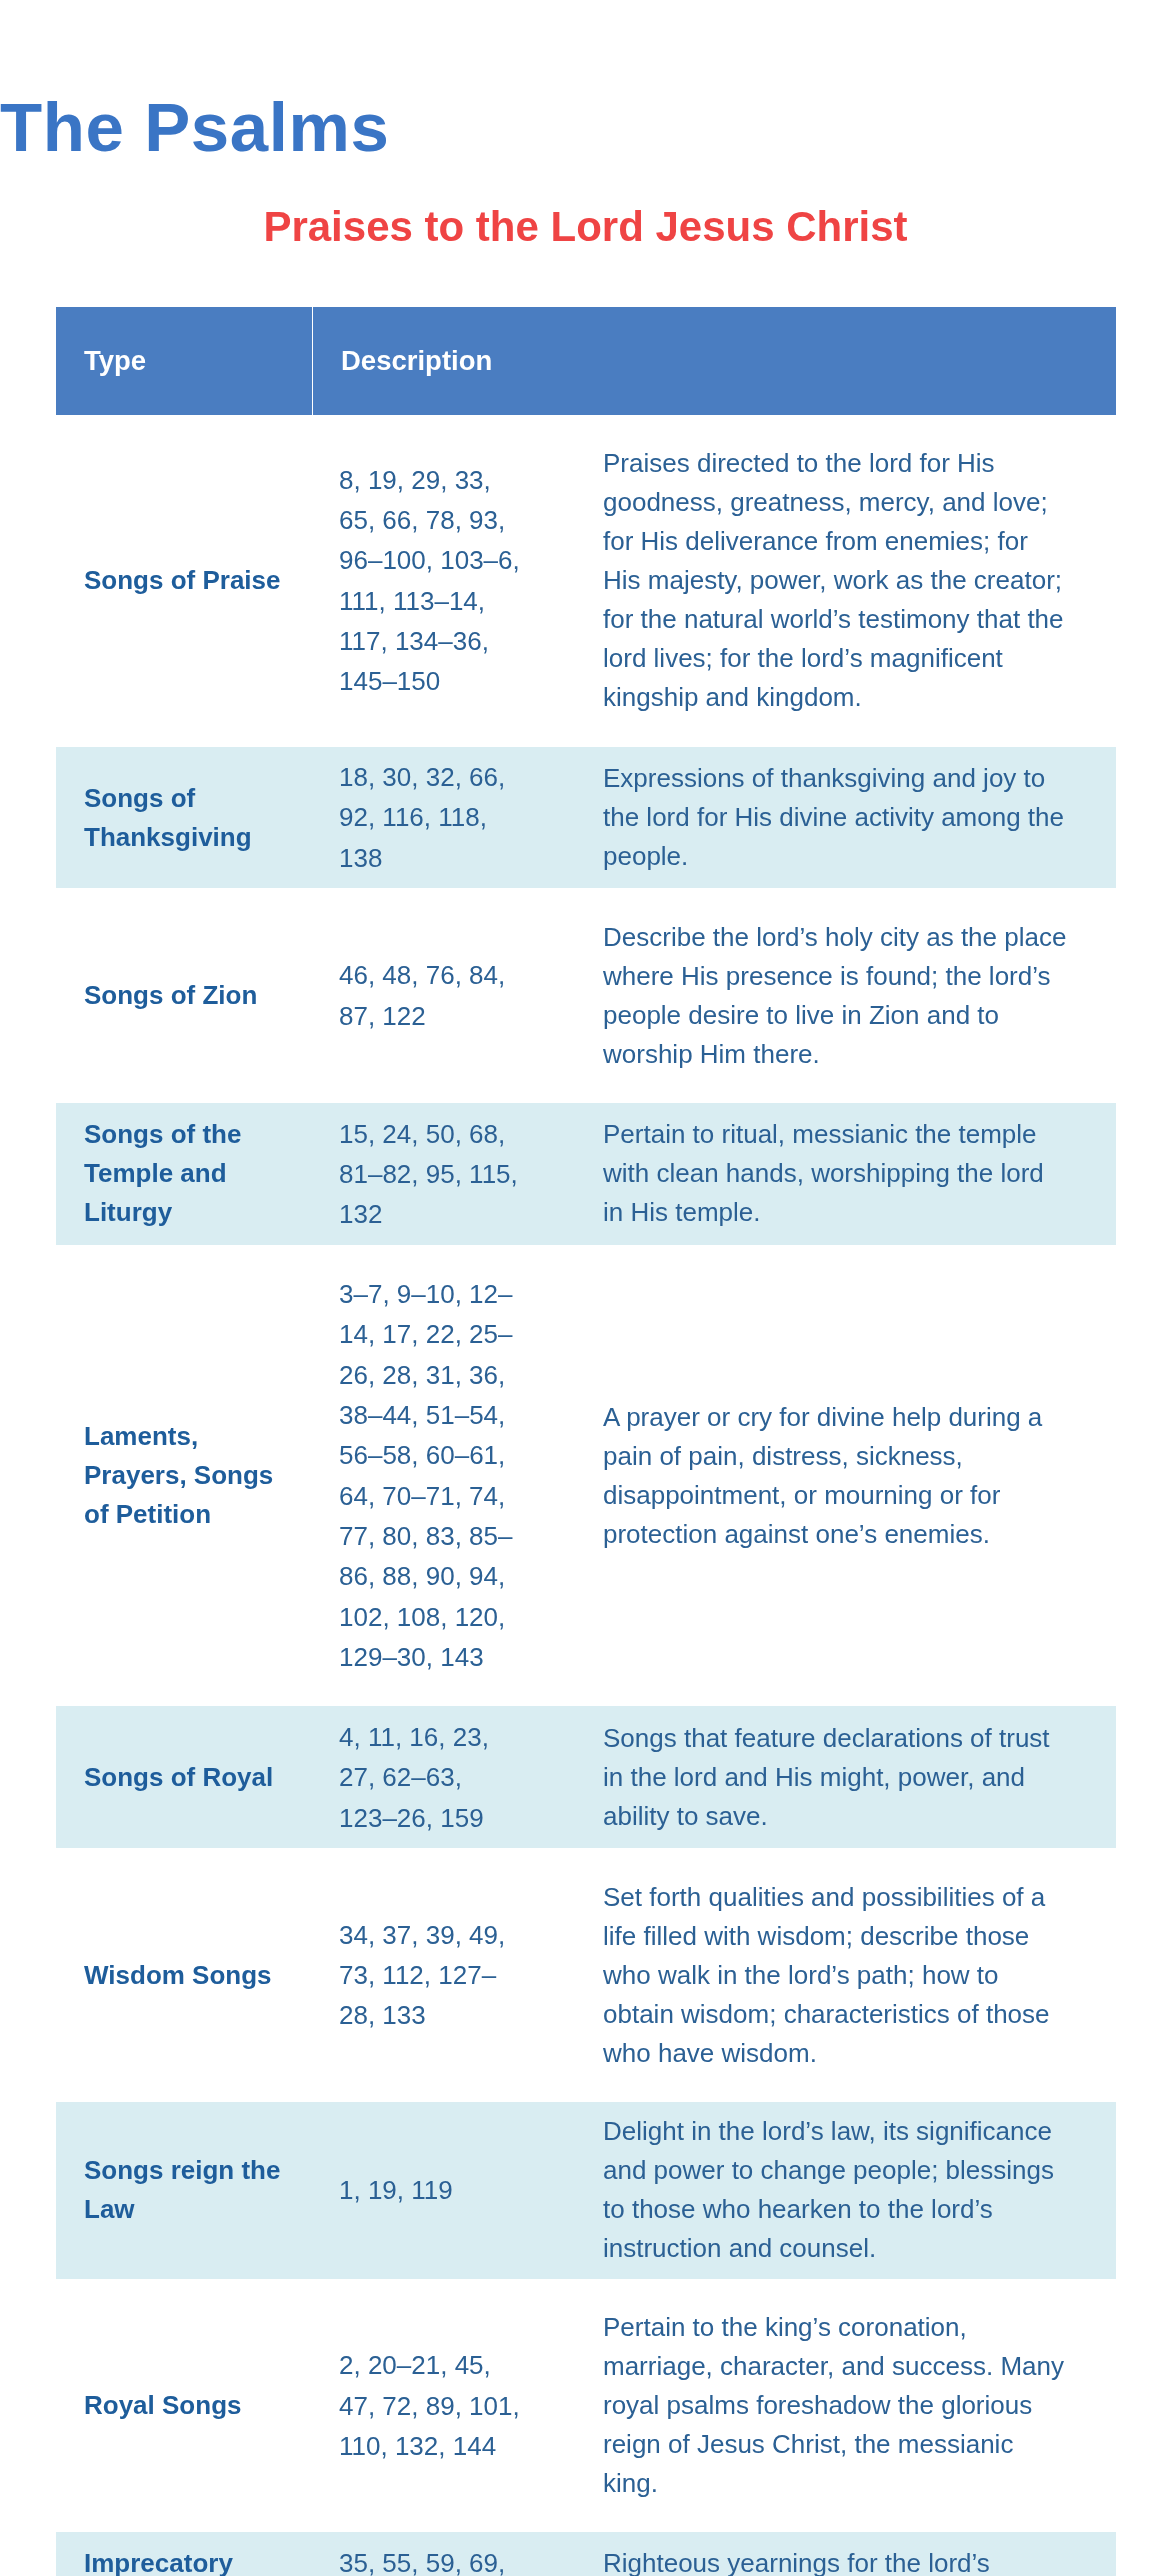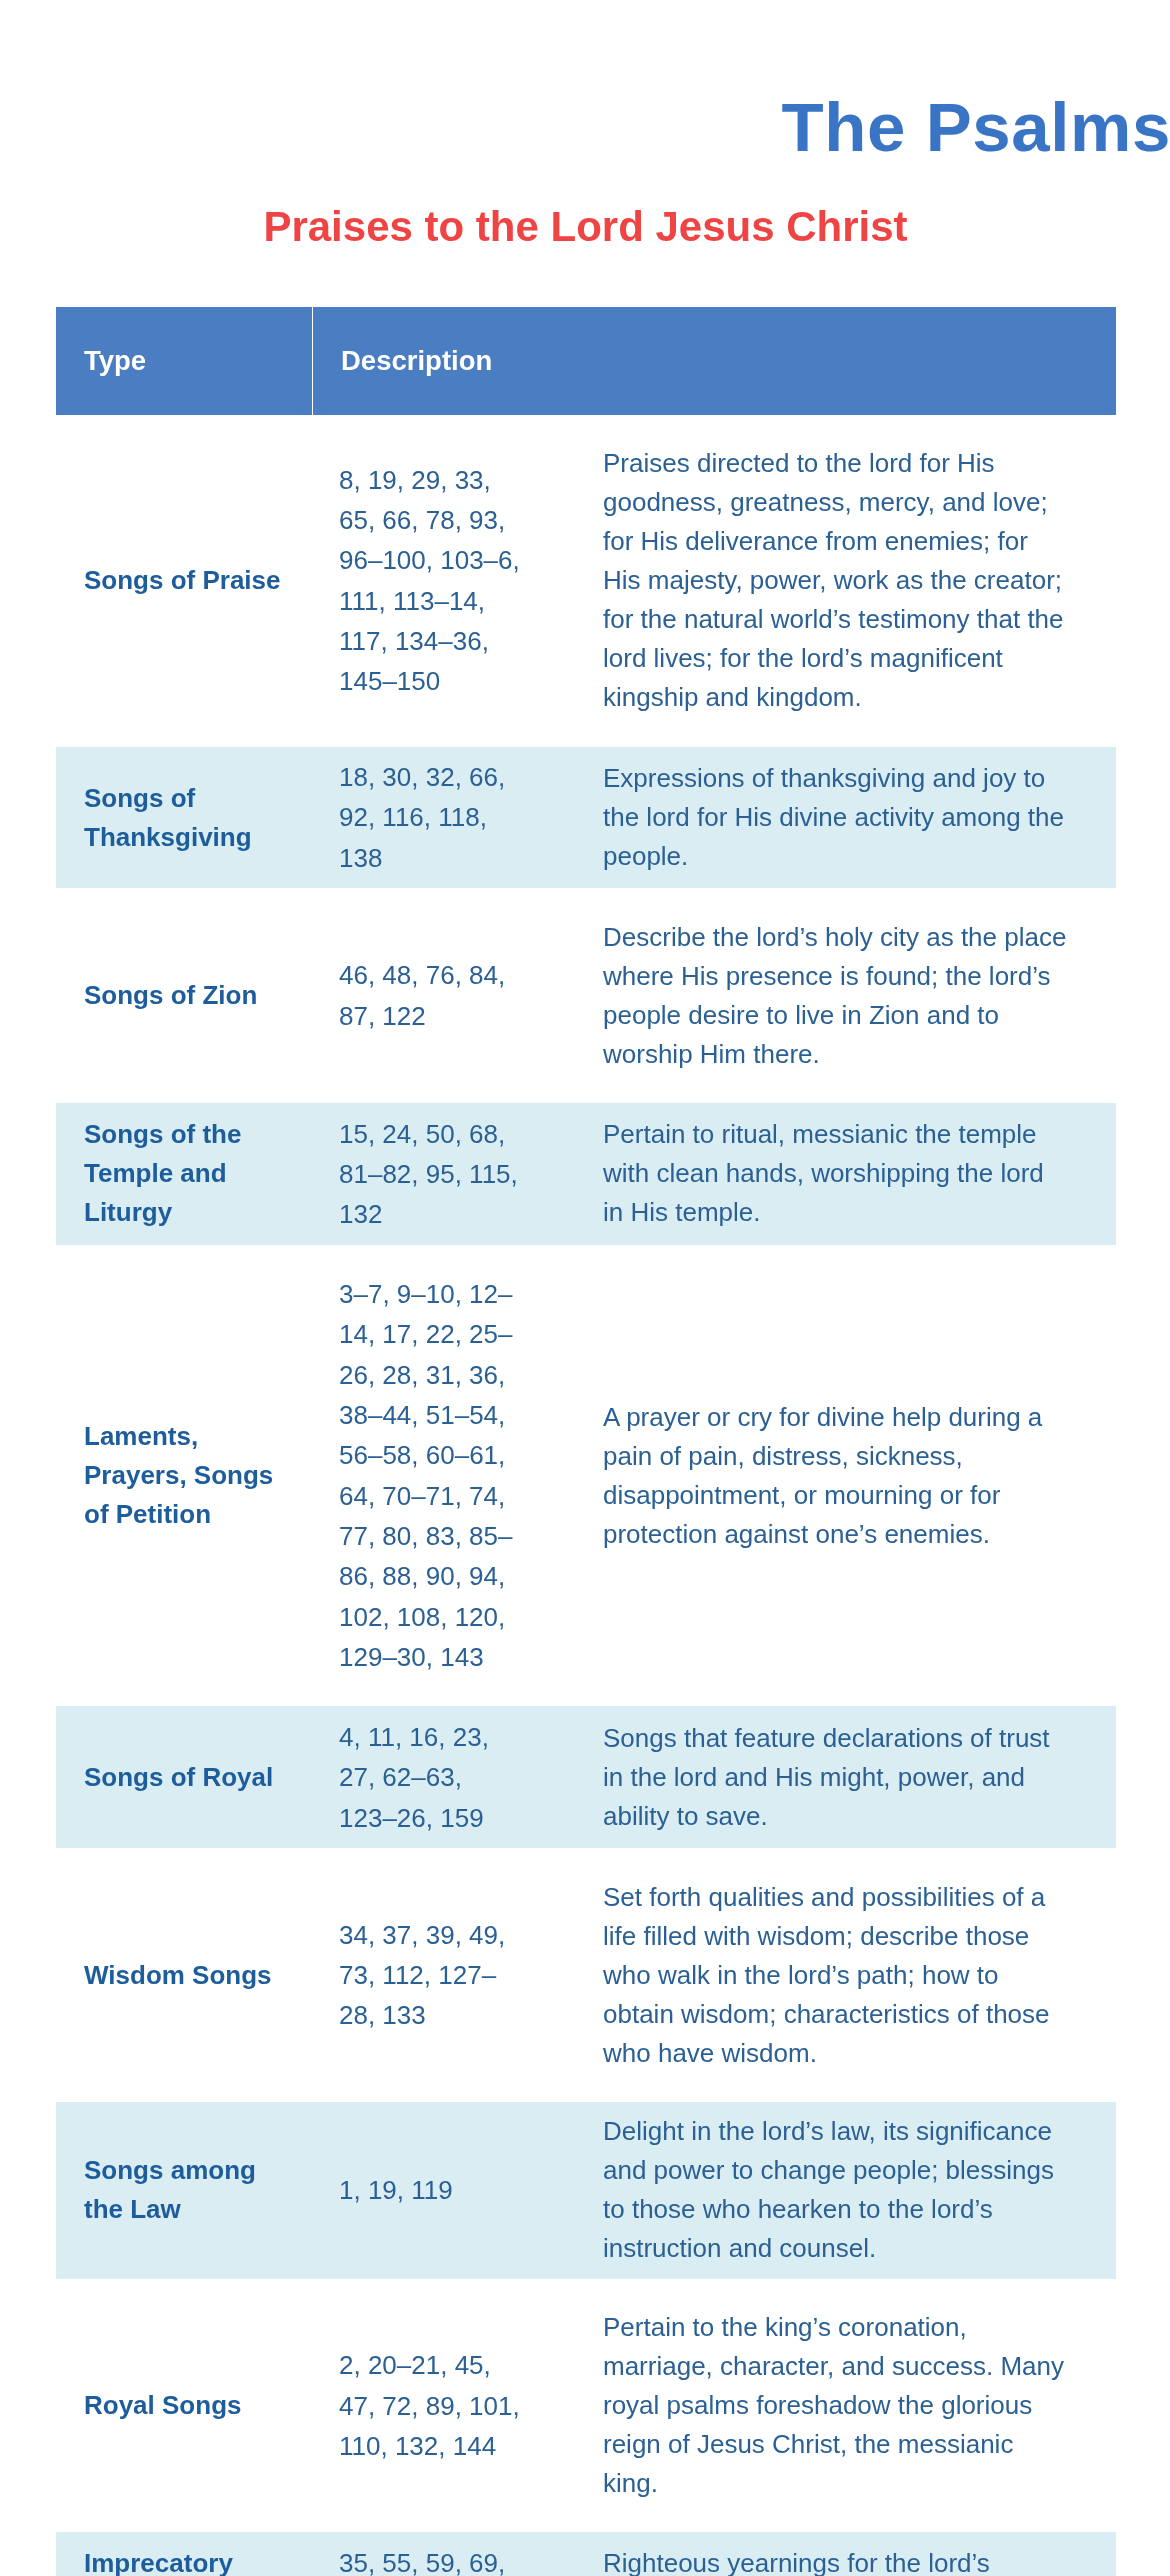--- a/index.html
+++ b/index.html
@@ -7,26 +7,25 @@
   body {
     width: 1171px;
     min-height: 2576px;
     font-family: "Liberation Sans", sans-serif;
     display: flex;
     flex-direction: column;
     position: relative;
   }
   .page-title {
     margin-top: 88px;
-    text-align: right;
+    text-align: left;
     font-size: 69px;
     font-weight: bold;
     letter-spacing: 0.6px;
     color: #3a75c5;
-    margin-left: 44px;
   }
   .page-subtitle {
     margin-top: 36px;
     text-align: center;
     font-size: 42px;
     font-weight: bold;
     color: #ef4444;
   }
   .psalms-table {
     width: 1060px;
@@ -116,21 +115,21 @@
         <div class="cell type-cell">Songs of Royal</div>
         <div class="cell psalms-cell">4, 11, 16, 23, 27, 62–63, 123–26, 159</div>
         <div class="cell description-cell">Songs that feature declarations of trust in the lord and His might, power, and ability to save.</div>
       </div>
       <div class="row">
         <div class="cell type-cell">Wisdom Songs</div>
         <div class="cell psalms-cell">34, 37, 39, 49, 73, 112, 127–28, 133</div>
         <div class="cell description-cell">Set forth qualities and possibilities of a life filled with wisdom; describe those who walk in the lord’s path; how to obtain wisdom; characteristics of those who have wisdom.</div>
       </div>
       <div class="row shaded">
-        <div class="cell type-cell">Songs among the Law</div>
+        <div class="cell type-cell">Songs reign the Law</div>
         <div class="cell psalms-cell">1, 19, 119</div>
         <div class="cell description-cell">Delight in the lord’s law, its significance and power to change people; blessings to those who hearken to the lord’s instruction and counsel.</div>
       </div>
       <div class="row">
         <div class="cell type-cell">Royal Songs</div>
         <div class="cell psalms-cell">2, 20–21, 45, 47, 72, 89, 101, 110, 132, 144</div>
         <div class="cell description-cell">Pertain to the king’s coronation, marriage, character, and success. Many royal psalms foreshadow the glorious reign of Jesus Christ, the messianic king.</div>
       </div>
       <div class="row shaded">
         <div class="cell type-cell">Imprecatory Songs</div>

